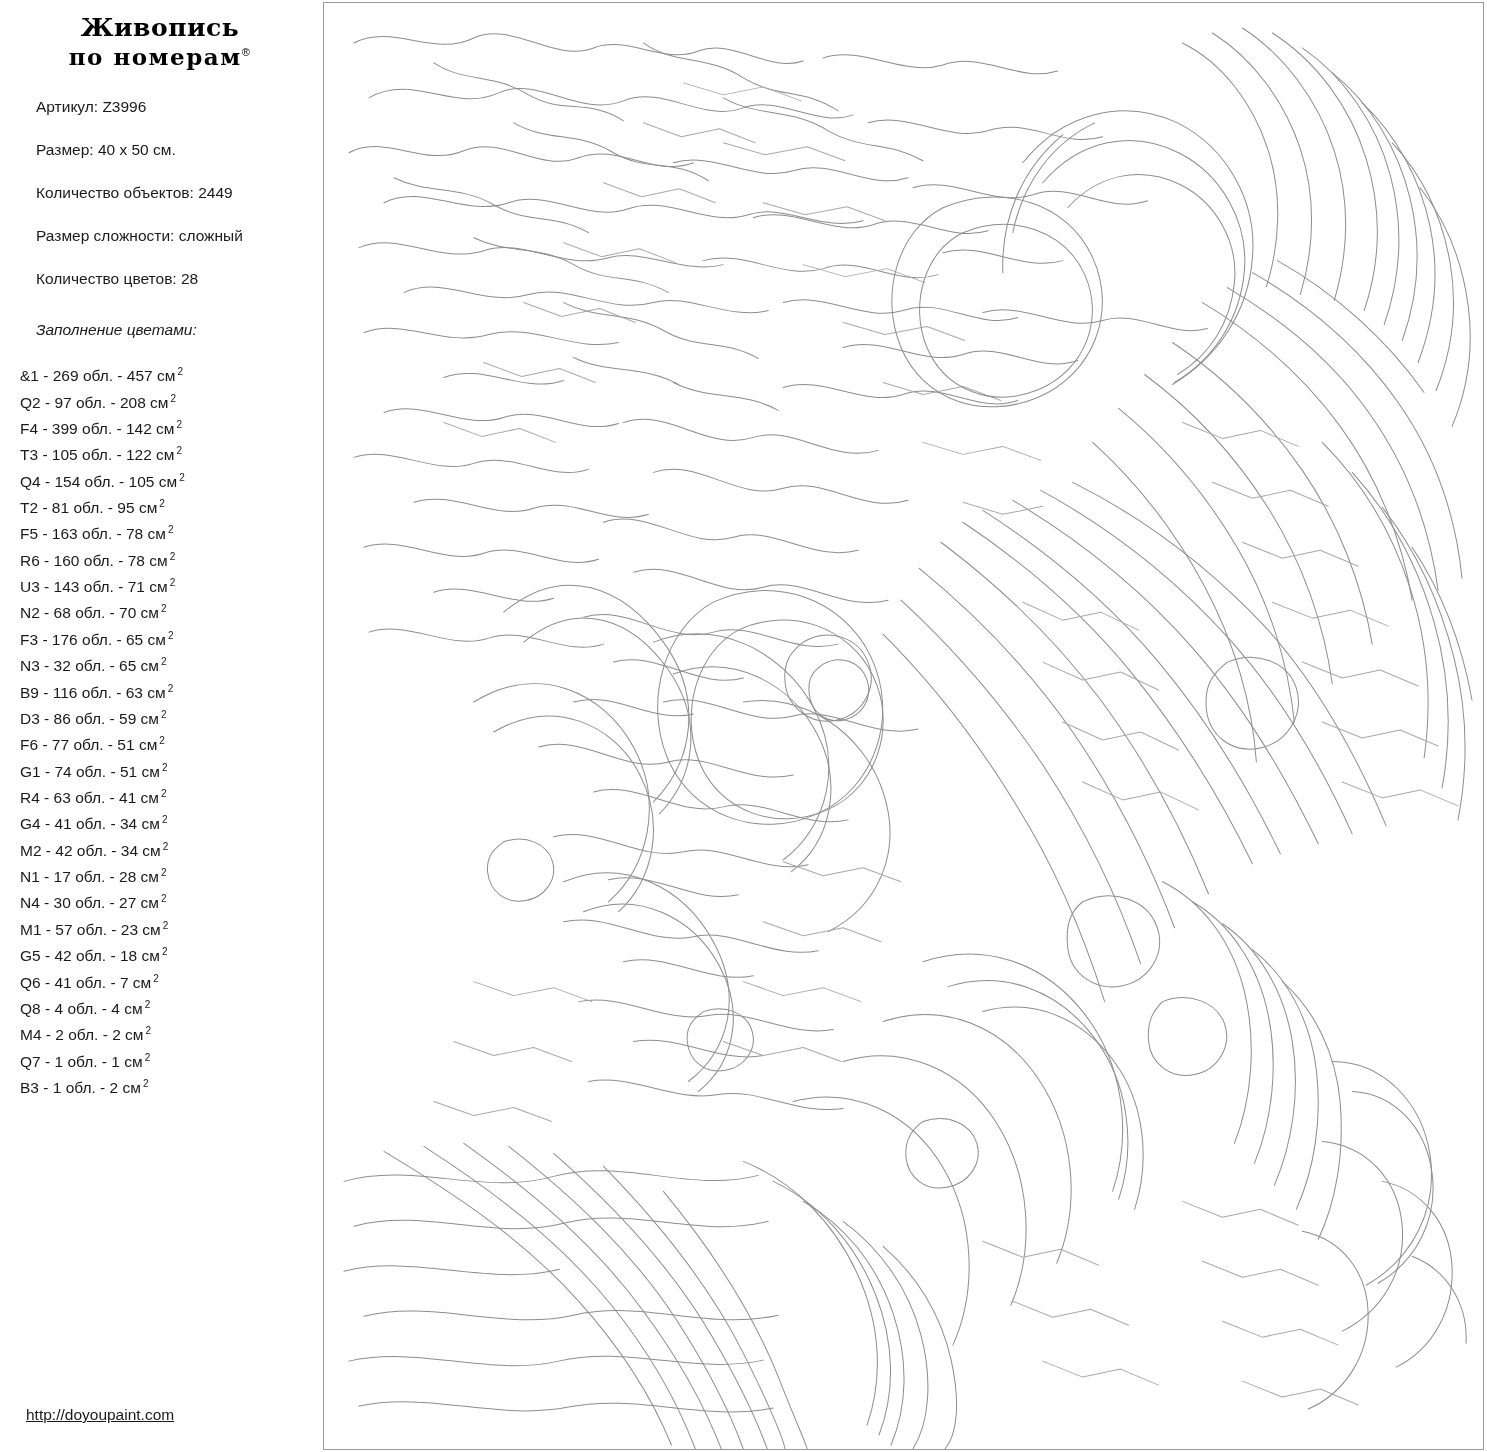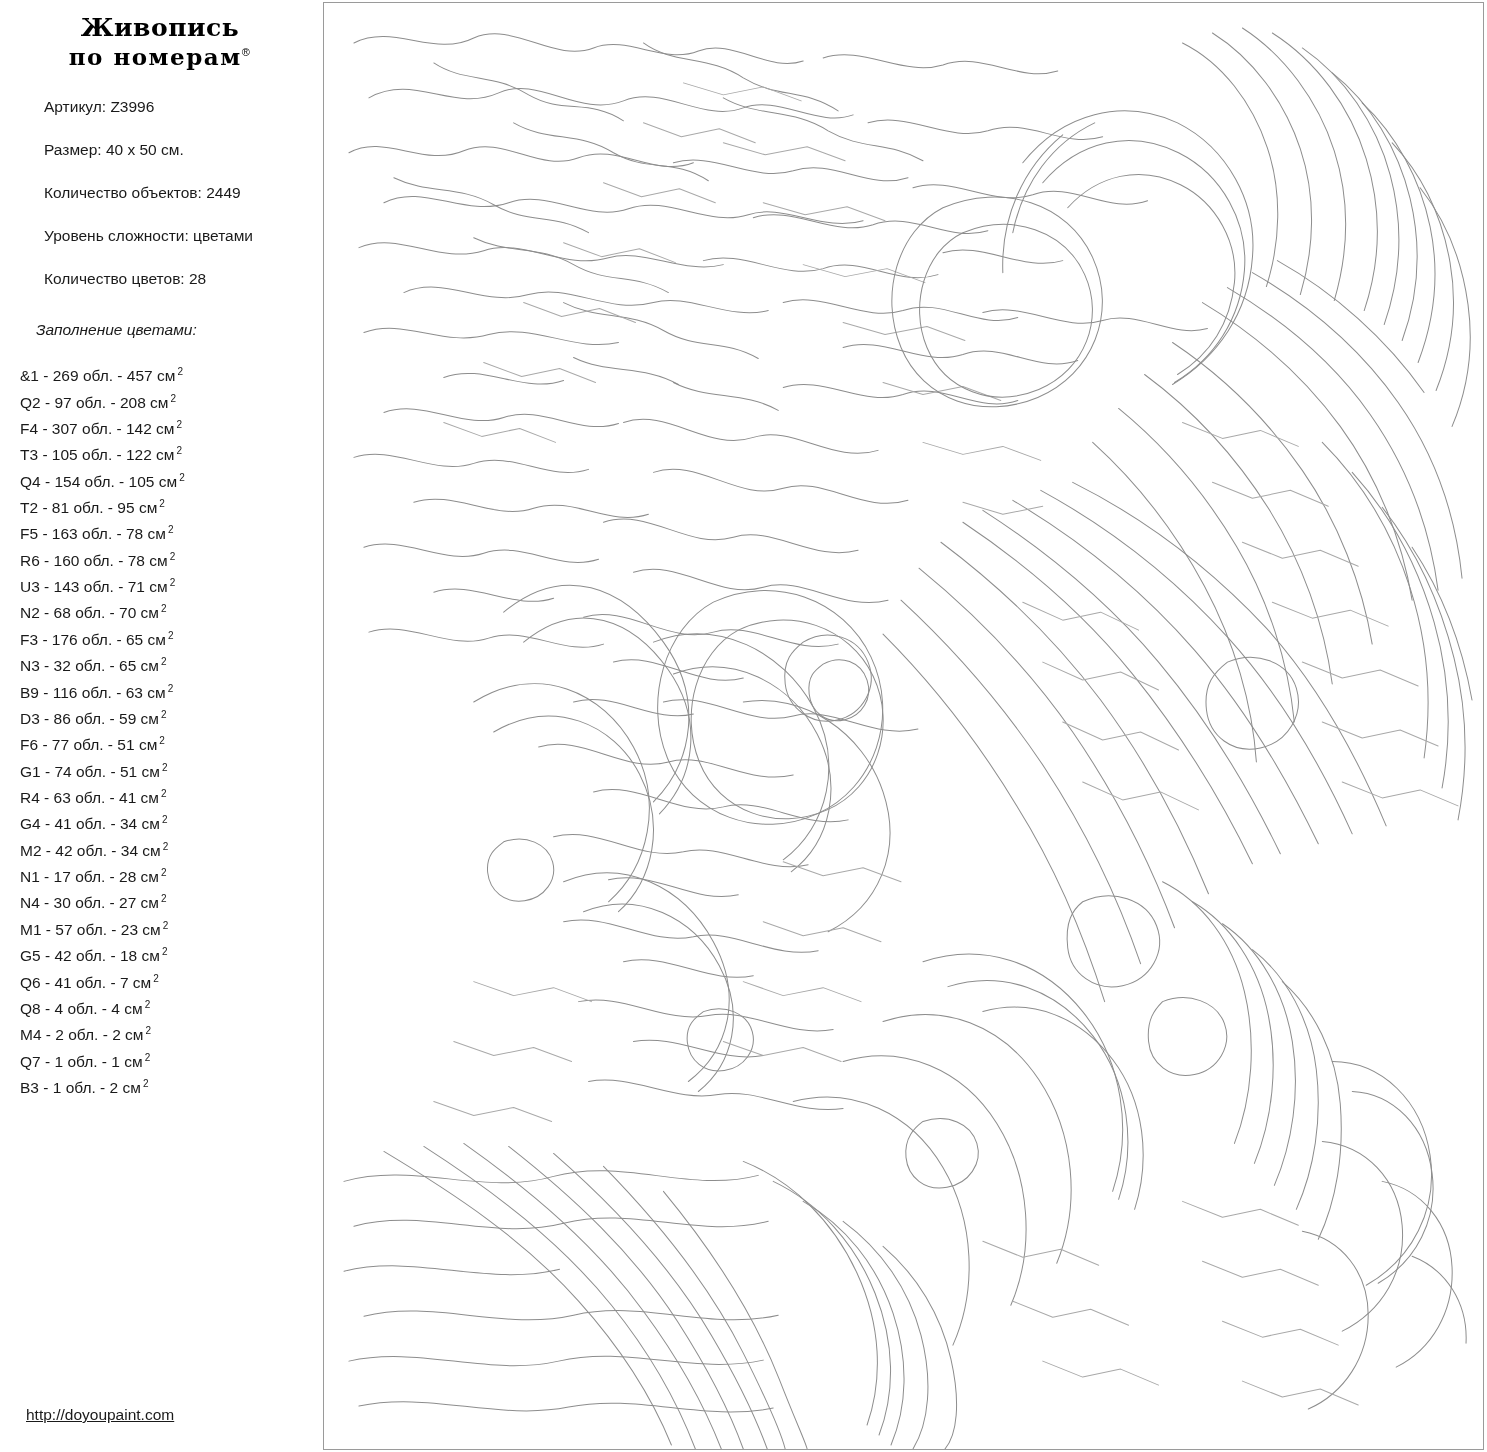--- a/index.html
+++ b/index.html
@@ -50,21 +50,20 @@
   }
   .brand .reg {
     font-size: 11px;
     vertical-align: super;
     font-weight: normal;
     font-family: "Liberation Sans", sans-serif;
   }
   .meta {
     margin-top: 26px;
     padding-left: 36px;
-    margin-left: 8px;
   }
   .meta-row {
     font-size: 15.5px;
     line-height: 1.1;
     margin-bottom: 26px;
     color: #1a1a1a;
     white-space: nowrap;
   }
   .fill-title {
     padding-left: 36px;
@@ -133,30 +132,30 @@
       <span class="line1">Живопись</span>
       <span class="line2">
         <span>по  номерам</span><span class="reg">®</span>
       </span>
     </div>
 
     <div class="meta">
       <div class="meta-row">Артикул: Z3996</div>
       <div class="meta-row">Размер: 40 х 50 см.</div>
       <div class="meta-row">Количество объектов: 2449</div>
-      <div class="meta-row">Уровень сложности: цветами</div>
+      <div class="meta-row">Размер сложности: сложный</div>
       <div class="meta-row">Количество цветов: 28</div>
     </div>
 
     <div class="fill-title">Заполнение цветами:</div>
 
     <div class="colors">
       <div class="color-row"><span>&amp;1 - 269 обл. - 457 см</span><span class="sup">2</span></div>
       <div class="color-row"><span>Q2 - 97 обл. - 208 см</span><span class="sup">2</span></div>
-      <div class="color-row"><span>F4 - 307 обл. - 142 см</span><span class="sup">2</span></div>
+      <div class="color-row"><span>F4 - 399 обл. - 142 см</span><span class="sup">2</span></div>
       <div class="color-row"><span>T3 - 105 обл. - 122 см</span><span class="sup">2</span></div>
       <div class="color-row"><span>Q4 - 154 обл. - 105 см</span><span class="sup">2</span></div>
       <div class="color-row"><span>T2 - 81 обл. - 95 см</span><span class="sup">2</span></div>
       <div class="color-row"><span>F5 - 163 обл. - 78 см</span><span class="sup">2</span></div>
       <div class="color-row"><span>R6 - 160 обл. - 78 см</span><span class="sup">2</span></div>
       <div class="color-row"><span>U3 - 143 обл. - 71 см</span><span class="sup">2</span></div>
       <div class="color-row"><span>N2 - 68 обл. - 70 см</span><span class="sup">2</span></div>
       <div class="color-row"><span>F3 - 176 обл. - 65 см</span><span class="sup">2</span></div>
       <div class="color-row"><span>N3 - 32 обл. - 65 см</span><span class="sup">2</span></div>
       <div class="color-row"><span>B9 - 116 обл. - 63 см</span><span class="sup">2</span></div>

